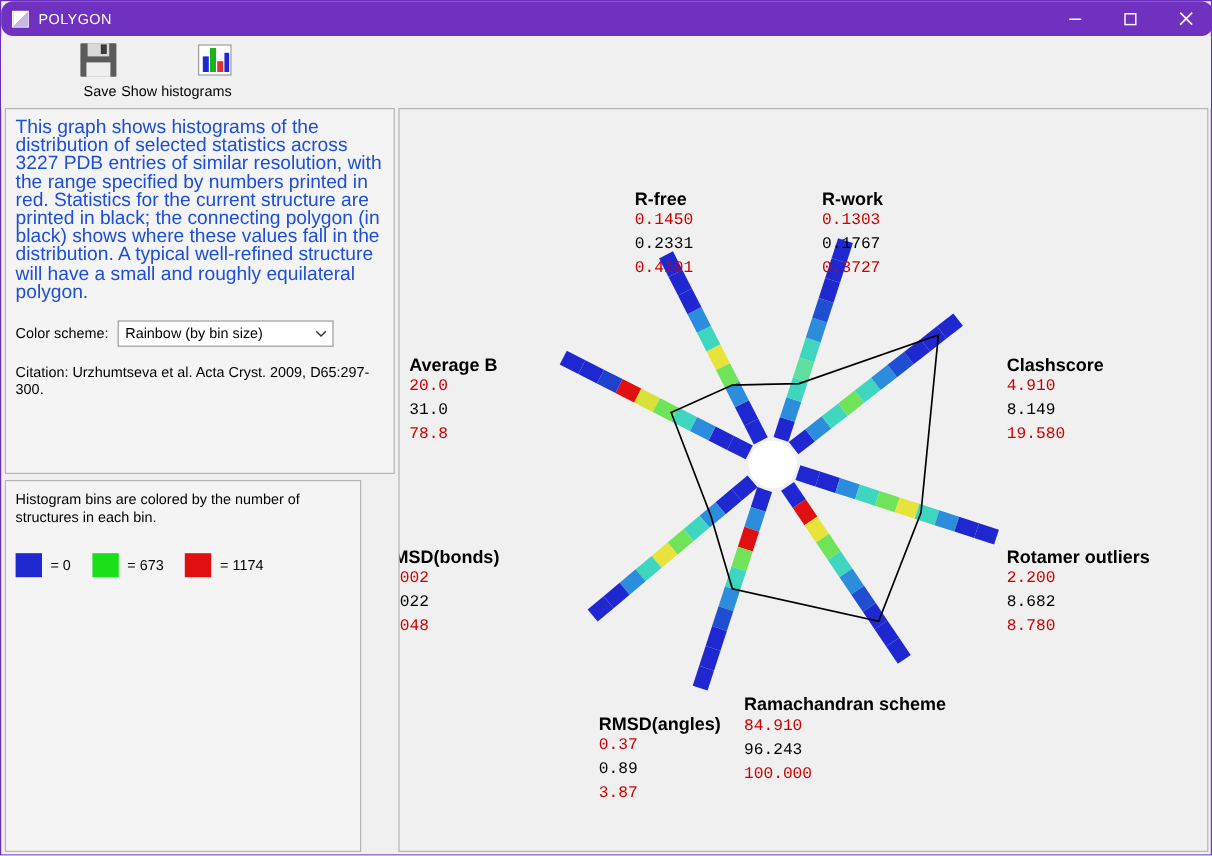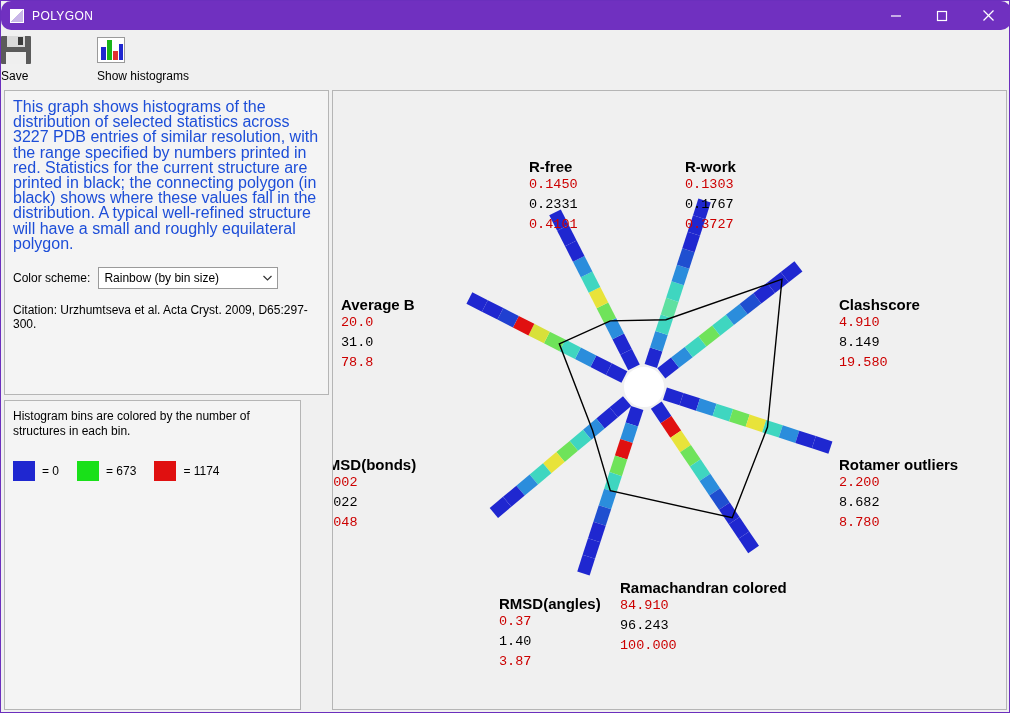--- a/index.html
+++ b/index.html
@@ -32,21 +32,21 @@
     color:#fff;font-size:15px;line-height:1;
   }
   .win-btn svg{display:block;}
   
   .toolbar{
     position:absolute;left:0;top:29px;width:1008px;height:61px;
     background:#f0f0f0;display:flex;align-items:flex-start;
   }
   .tool{
     width:96px;height:58px;margin-top:3px;
-    display:flex;flex-direction:column;align-items:flex-start;justify-content:flex-start;
+    display:flex;flex-direction:column;align-items:flex-end;justify-content:flex-start;
     font-size:12px;color:#000;
   }
   .tool .glyph{height:34px;display:flex;align-items:center;justify-content:center;}
   .tool .tlabel{margin-top:2px;}
   
   .save-ico{position:relative;width:30px;height:28px;background:#5b5b5b;border-radius:1px;}
   .save-ico:before{content:"";position:absolute;left:6px;top:0;width:18px;height:11px;background:#d9d9d9;}
   .save-ico:after{content:"";position:absolute;left:5px;bottom:0;width:20px;height:12px;background:#efefef;}
   .save-ico .shut{position:absolute;right:8px;top:1px;width:5px;height:8px;background:#3b3b3b;z-index:2;}
   
@@ -294,30 +294,30 @@
     </div>
 
     <div class="lbl-group" style="left:506px;top:365px;">
       <div class="lbl-title">Rotamer outliers</div>
       <div class="lbl-num red">2.200</div>
       <div class="lbl-num black">8.682</div>
       <div class="lbl-num red">8.780</div>
     </div>
 
     <div class="lbl-group" style="left:287px;top:488px;">
-      <div class="lbl-title">Ramachandran colored</div>
+      <div class="lbl-title">Ramachandran scheme</div>
       <div class="lbl-num red">84.910</div>
       <div class="lbl-num black">96.243</div>
       <div class="lbl-num red">100.000</div>
     </div>
 
     <div class="lbl-group" style="left:166px;top:488px;margin-top:16px;">
       <div class="lbl-title">RMSD(angles)</div>
       <div class="lbl-num red">0.37</div>
-      <div class="lbl-num black">1.40</div>
+      <div class="lbl-num black">0.89</div>
       <div class="lbl-num red">3.87</div>
     </div>
 
     <div class="lbl-group" style="left:-16px;top:365px;">
       <div class="lbl-title">RMSD(bonds)</div>
       <div class="lbl-num red">0.002</div>
       <div class="lbl-num black">0.022</div>
       <div class="lbl-num red">0.048</div>
     </div>
 

